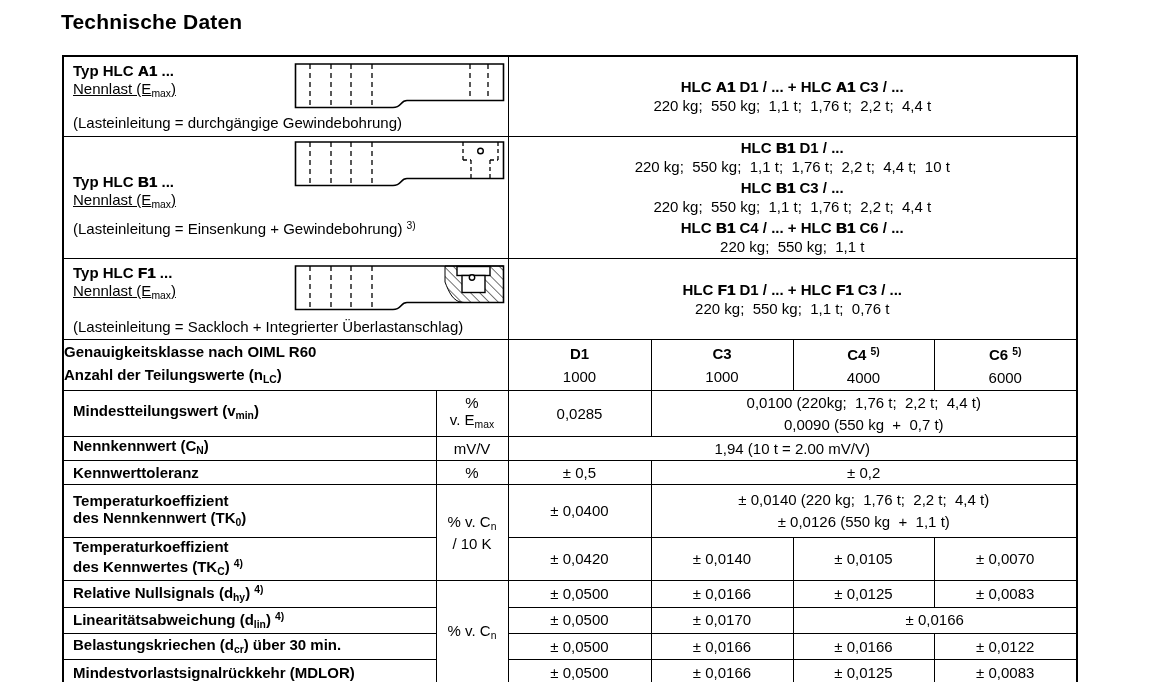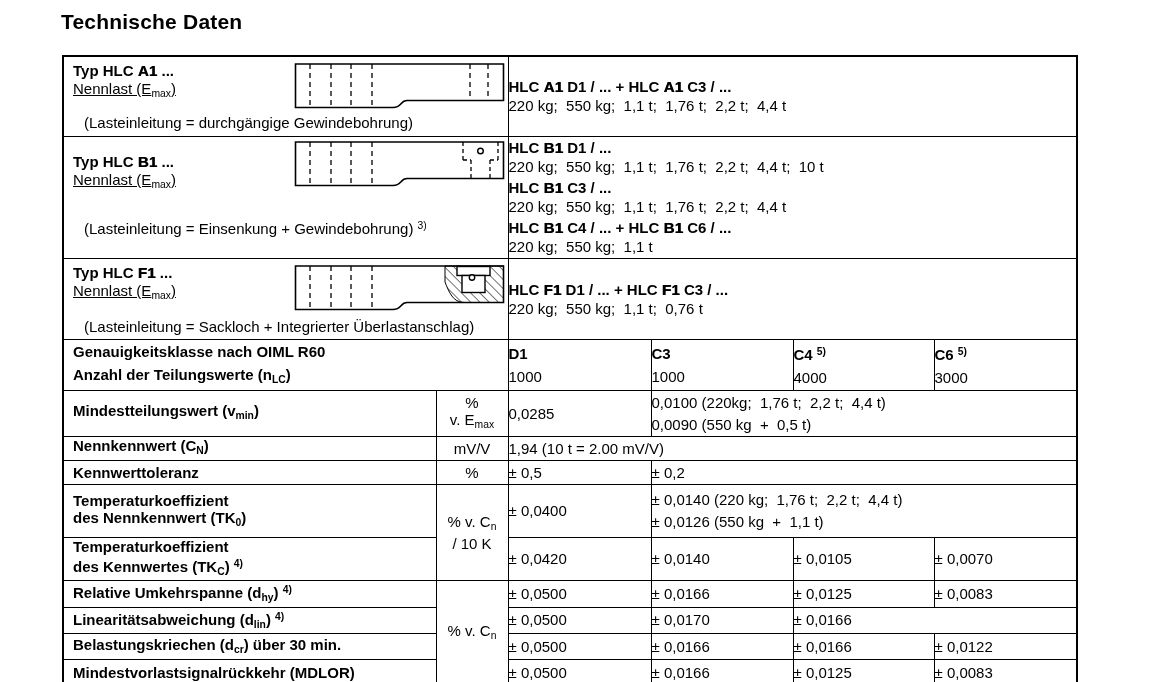--- a/index.html
+++ b/index.html
@@ -18,30 +18,30 @@
   }
   td { border: 1.5px solid #000; padding: 0; vertical-align: middle; font-size: 15px; line-height: 18px; }
 
   sub { font-size: 69%; vertical-align: -0.25em; }
   sup { font-size: 69%; vertical-align: 0.5em; }
   .xb { text-shadow: 0.6px 0 0 currentColor; letter-spacing: .2px; margin-top: 21px; }
 
   .type-cell { position: relative; }
   .type-label { position: absolute; left: 9px; font-weight: 700; white-space: nowrap; }
   .type-sub { font-weight: 400; text-decoration: underline; }
-  .note { position: absolute; left: 20px; font-weight: 400; white-space: nowrap; }
+  .note { position: absolute; left: 9px; font-weight: 400; white-space: nowrap; }
   .drawing { position: absolute; right: 3px; }
 
-  .vcell { }
+  .vcell { text-align: center; }
   .vh { font-weight: 700; }
   .pre { white-space: pre; }
   .groups { display: flex; flex-direction: column; justify-content: center; height: 100%; }
   .group { margin: 1px 0; line-height: 19px; }
 
-  .hdr-label { font-weight: 700; padding-left: 9px; }
+  .hdr-label { font-weight: 700; }
   .hdr-label > div, .hdr-val > div { line-height: 23px; }
   .lbl { font-weight: 700; padding-left: 9px; margin-left: 48px; }
   .lbl2 > div { line-height: 17px; }
   .unit { text-align: center; font-weight: 400; }
   .unit > div { line-height: 17px; }
   .two > div { line-height: 22px; }
 </style>
 </head>
 <body>
 
@@ -82,21 +82,21 @@
         <div class="group">
           <div class="vh"><span>HLC </span><span class="xb">A1</span><span> D1 / ... + HLC </span><span class="xb">A1</span><span> C3 / ...</span></div>
           <div class="pre">220 kg;  550 kg;  1,1 t;  1,76 t;  2,2 t;  4,4 t</div>
         </div>
       </div>
     </td>
   </tr>
 
   <tr style="height:122px">
     <td colspan="2" class="type-cell">
-      <div class="type-label" style="top:16px">
+      <div class="type-label" style="top:36px">
         <div><span>Typ HLC </span><span class="xb">B1</span><span> ...</span></div>
         <div class="type-sub"><span>Nennlast (E</span><sub>max</sub><span>)</span></div>
       </div>
       <svg class="drawing" style="top:3px" width="211" height="48" viewBox="0 0 211 48">
         <path d="M1.5 2 H209.5 V38.5 H113 C106 38.5 108 45.5 99 45.5 H1.5 Z" fill="#fff" stroke="#000" stroke-width="1.6"></path>
         <g stroke="#000" stroke-width="1.3" stroke-dasharray="5 4">
           <line x1="16" y1="2" x2="16" y2="45.5"></line>
               <line x1="37" y1="2" x2="37" y2="45.5"></line>
           <line x1="57" y1="2" x2="57" y2="45.5"></line>
               <line x1="78" y1="2" x2="78" y2="45.5"></line>
@@ -179,34 +179,34 @@
     <td class="vcell hdr-val">
       <div class="vh"><span>C3</span></div>
       <div>1000</div>
     </td>
     <td class="vcell hdr-val">
       <div class="vh"><span>C4 </span><sup>5)</sup></div>
       <div>4000</div>
     </td>
     <td class="vcell hdr-val">
       <div class="vh"><span>C6 </span><sup>5)</sup></div>
-      <div>3000</div>
+      <div>6000</div>
     </td>
   </tr>
 
   <tr style="height:46px">
     <td class="lbl"><span>Mindestteilungswert (v</span><sub>min</sub><span>)</span></td>
     <td class="unit">
       <div><span>%</span></div>
       <div><span>v. E</span><sub>max</sub></div>
     </td>
     <td class="vcell">0,0285</td>
     <td colspan="3" class="vcell two">
       <div class="pre">0,0100 (220kg;  1,76 t;  2,2 t;  4,4 t)</div>
-      <div class="pre">0,0090 (550 kg  +  0,5 t)</div>
+      <div class="pre">0,0090 (550 kg  +  0,7 t)</div>
     </td>
   </tr>
 
   <tr style="height:24px">
     <td class="lbl"><span>Nennkennwert (C</span><sub>N</sub><span>)</span></td>
     <td class="unit">mV/V</td>
     <td colspan="4" class="vcell">1,94 (10 t = 2.00 mV/V)</td>
   </tr>
 
   <tr style="height:24px">
@@ -237,21 +237,21 @@
       <div><span>Temperaturkoeffizient</span></div>
       <div><span>des Kennwertes (TK</span><sub>C</sub><span>) </span><sup>4)</sup></div>
     </td>
     <td class="vcell">± 0,0420</td>
     <td class="vcell">± 0,0140</td>
     <td class="vcell">± 0,0105</td>
     <td class="vcell">± 0,0070</td>
   </tr>
 
   <tr style="height:26px">
-    <td class="lbl"><span>Relative Umkehrspanne (d</span><sub>hy</sub><span>) </span><sup>4)</sup></td>
+    <td class="lbl"><span>Relative Nullsignals (d</span><sub>hy</sub><span>) </span><sup>4)</sup></td>
     <td rowspan="4" class="unit"><span>% v. C</span><sub>n</sub></td>
     <td class="vcell">± 0,0500</td>
     <td class="vcell">± 0,0166</td>
     <td class="vcell">± 0,0125</td>
     <td class="vcell">± 0,0083</td>
   </tr>
 
   <tr style="height:26px">
     <td class="lbl"><span>Linearitätsabweichung (d</span><sub>lin</sub><span>) </span><sup>4)</sup></td>
     <td class="vcell">± 0,0500</td>

